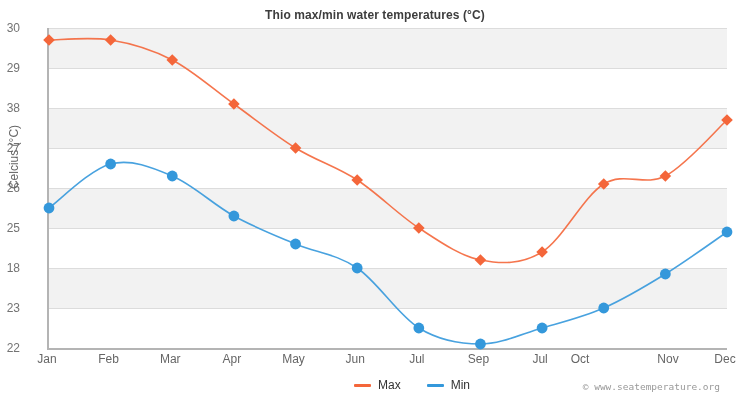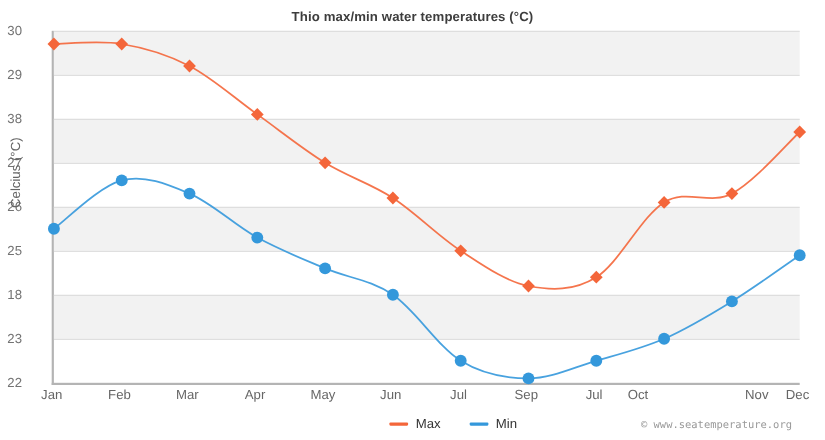--- a/index.html
+++ b/index.html
@@ -209,21 +209,21 @@
       <div class="xtick" style="left: 0px;">Jan</div>
       <div class="xtick" style="left: 61.6364px;">Feb</div>
       <div class="xtick" style="left: 123.273px;">Mar</div>
       <div class="xtick" style="left: 184.909px;">Apr</div>
       <div class="xtick" style="left: 246.545px;">May</div>
       <div class="xtick" style="left: 308.182px;">Jun</div>
       <div class="xtick" style="left: 369.818px;">Jul</div>
       <div class="xtick" style="left: 431.455px;">Sep</div>
       <div class="xtick" style="left: 493.091px;">Jul</div>
       <div class="xtick" style="left: 533px;">Oct</div>
-      <div class="xtick" style="left: 641px; text-align: right;">Nov</div>
+      <div class="xtick" style="left: 621px; text-align: right;">Nov</div>
       <div class="xtick" style="left: 678px;">Dec</div>
     </div>
 
   <div id="legend">
       <div class="legend-item">
         <span class="legend-swatch" style="background: rgb(244, 102, 58);"></span>
         <span>Max</span>
       </div>
       <div class="legend-item">
         <span class="legend-swatch" style="background: rgb(52, 152, 219);"></span>

